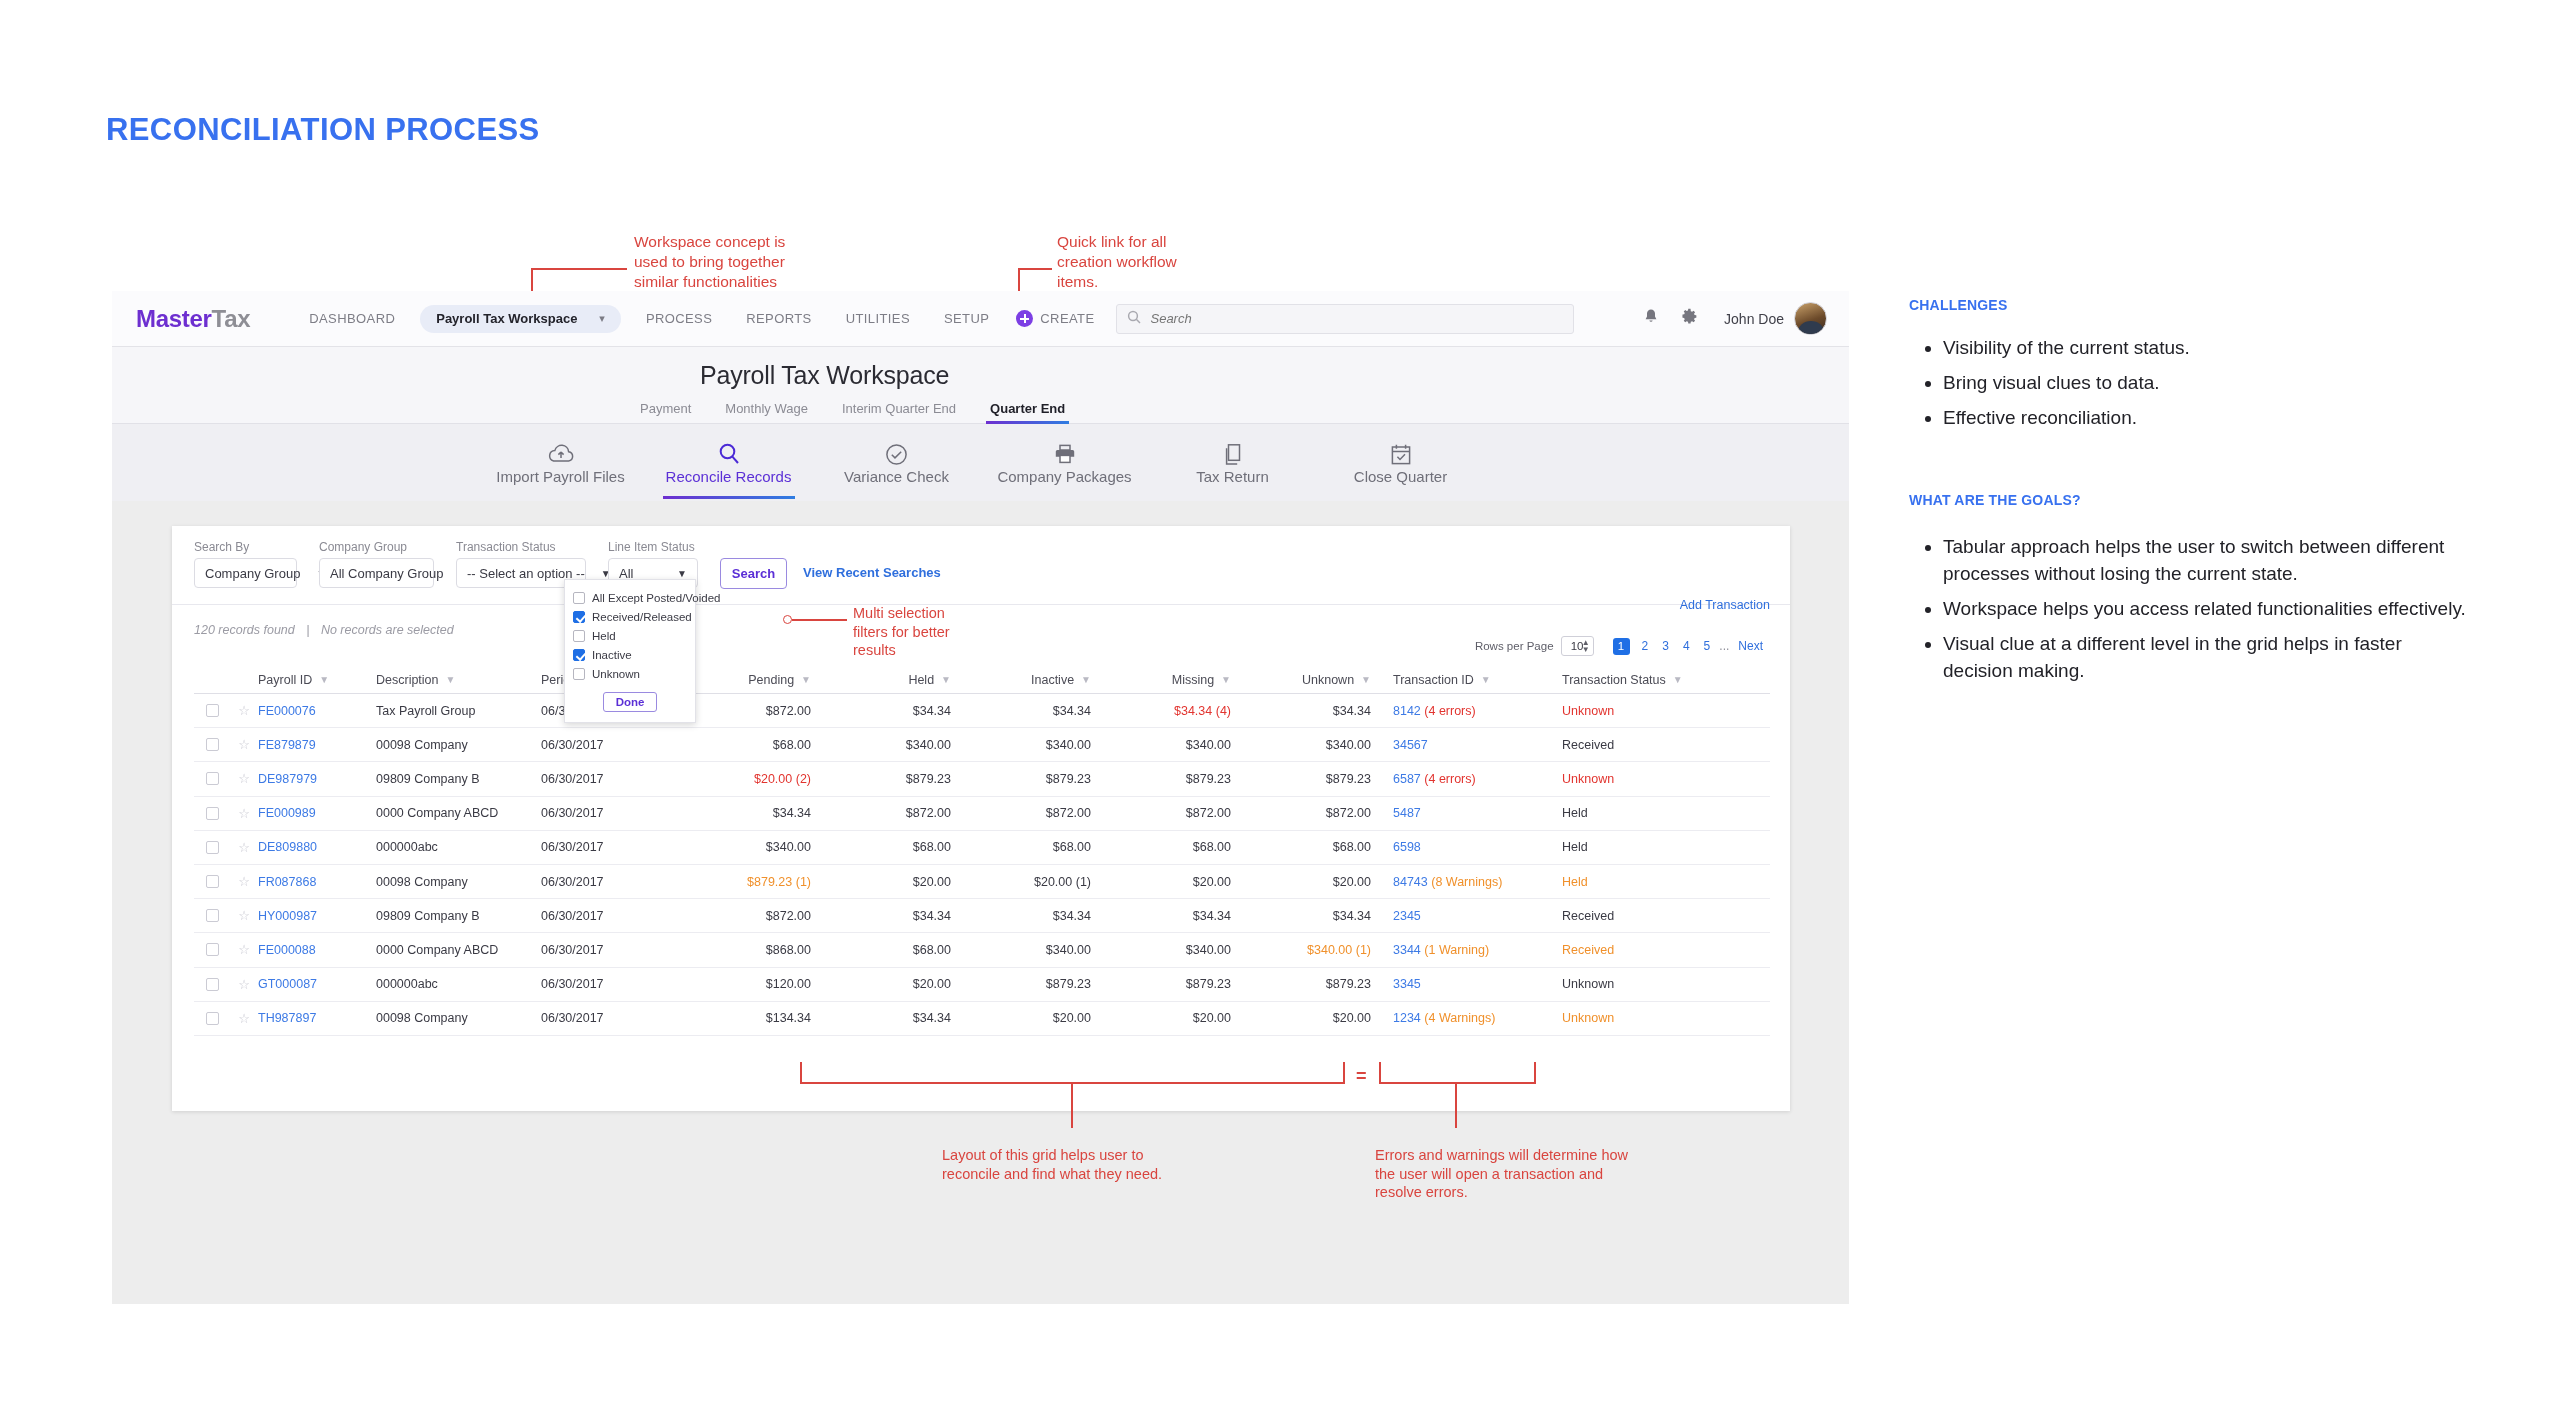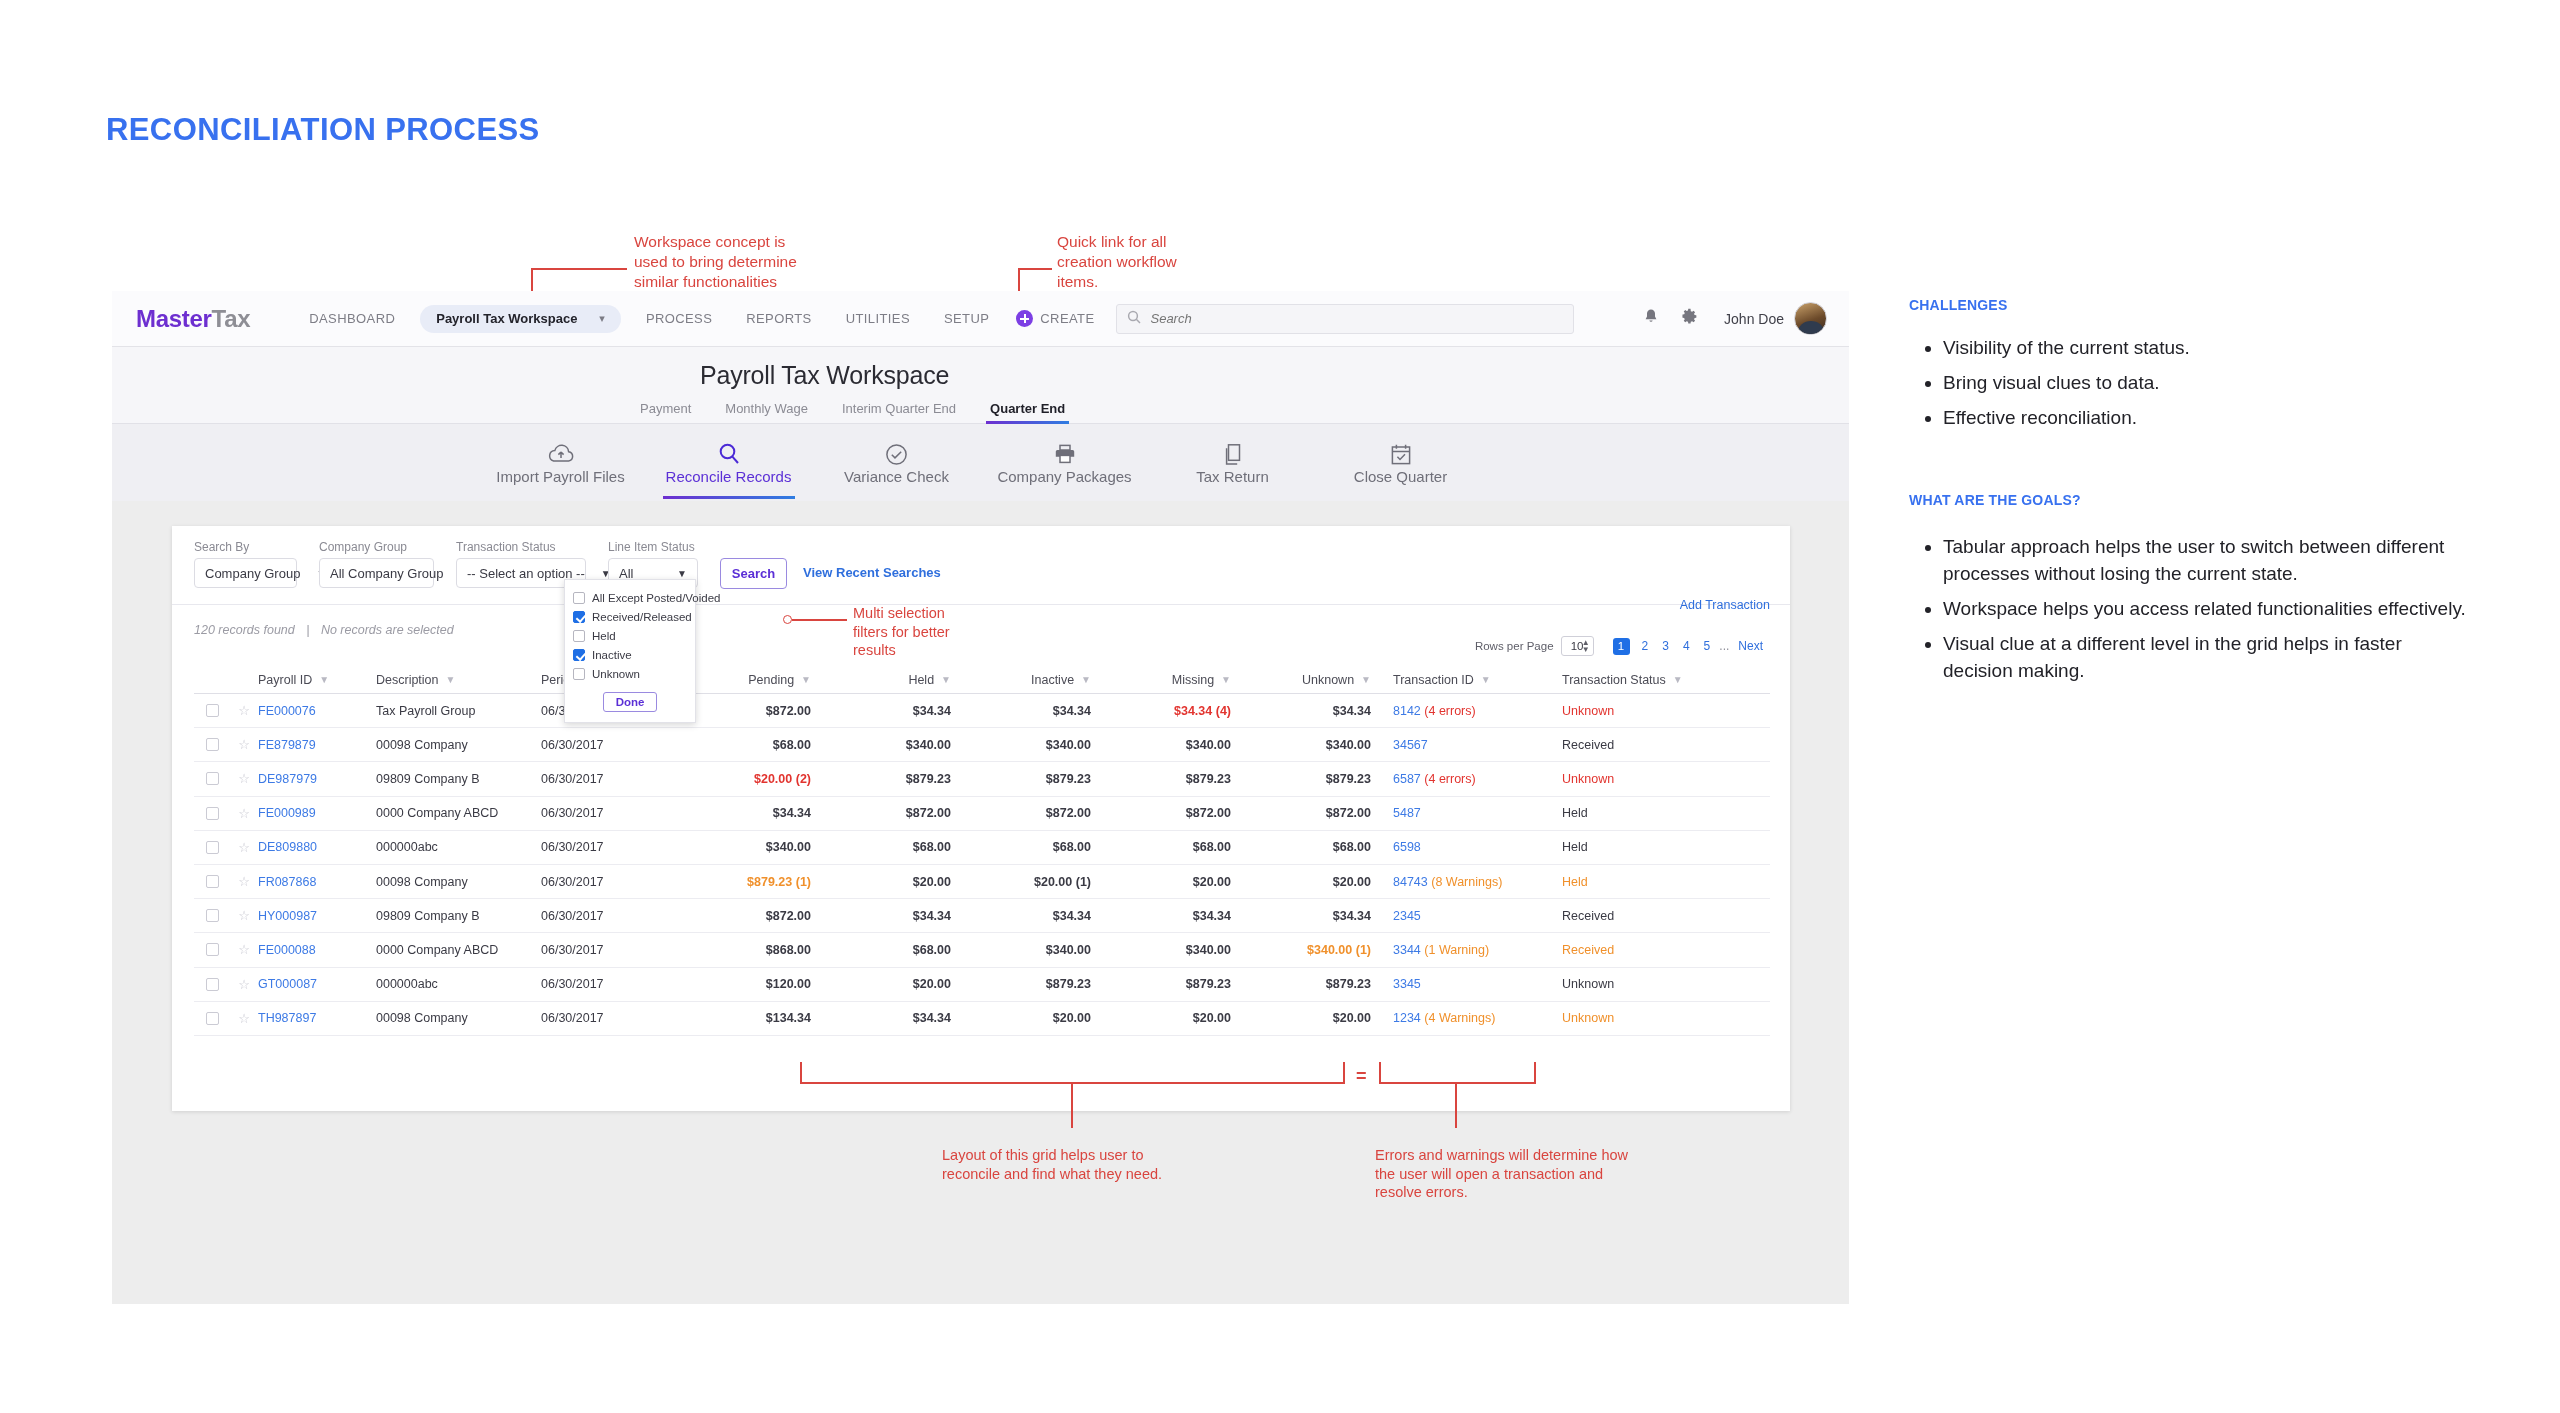--- a/index.html
+++ b/index.html
@@ -192,21 +192,21 @@
   .th .fil { margin-left:7px; color:#b9b9c3; font-size:10px; }
   .td { font-size:12.5px; color:#3a3a44; }
   .c-chk { width:36px; display:flex; justify-content:center; }
   .c-star{ width:28px; display:flex; justify-content:center; color:#c9c9d2; font-size:13px; }
   .c-id  { width:118px; }
   .c-desc{ width:165px; }
   .c-per { width:130px; }
   .c-num { width:140px; text-align:right; justify-content:flex-end; }
   .c-tid { width:175px; padding-left:22px; }
   .c-sta { width:160px; padding-left:16px; }
-  .td.c-num { display:flex;font-weight:bold; }
+  .td.c-num { display:flex; }
   .rowchk { width:13px;height:13px;border:1px solid #cbcbd4;border-radius:2px;background:#fff; }
   .lnk { color:#3d7ae5; }
   .err { color:#e2342f; }
   .warn{ color:#f0902b; }
 
   
   .ann { position:absolute; color:#d9453f; font-size:15.5px; line-height:1.28; }
   .ann.small { font-size:14.5px; }
   .rl { position:absolute; background:#d9453f; }
   .dot {
@@ -223,21 +223,21 @@
   .rc li { font-size:19px; color:#222228; line-height:1.42; margin-bottom:8px; }
 </style>
 </head>
 <body>
 
 <div class="page">
 
   <div class="slide-title">RECONCILIATION PROCESS</div>
 
   <div class="ann" style="left:634px; top:232px; white-space:pre-line;">Workspace concept is
-used to bring determine
+used to bring together
 similar functionalities</div>
   <div class="rl" style="left:531px; top:268px; width:96px; height:2px;"></div>
   <div class="rl" style="left:531px; top:268px; width:2px; height:26px;"></div>
   <div class="dot" style="left:527px; top:291px;"></div>
 
   <div class="ann" style="left:1057px; top:232px; white-space:pre-line;">Quick link for all
 creation workflow
 items.</div>
   <div class="rl" style="left:1018px; top:268px; width:34px; height:2px;"></div>
   <div class="rl" style="left:1018px; top:268px; width:2px; height:26px;"></div>

